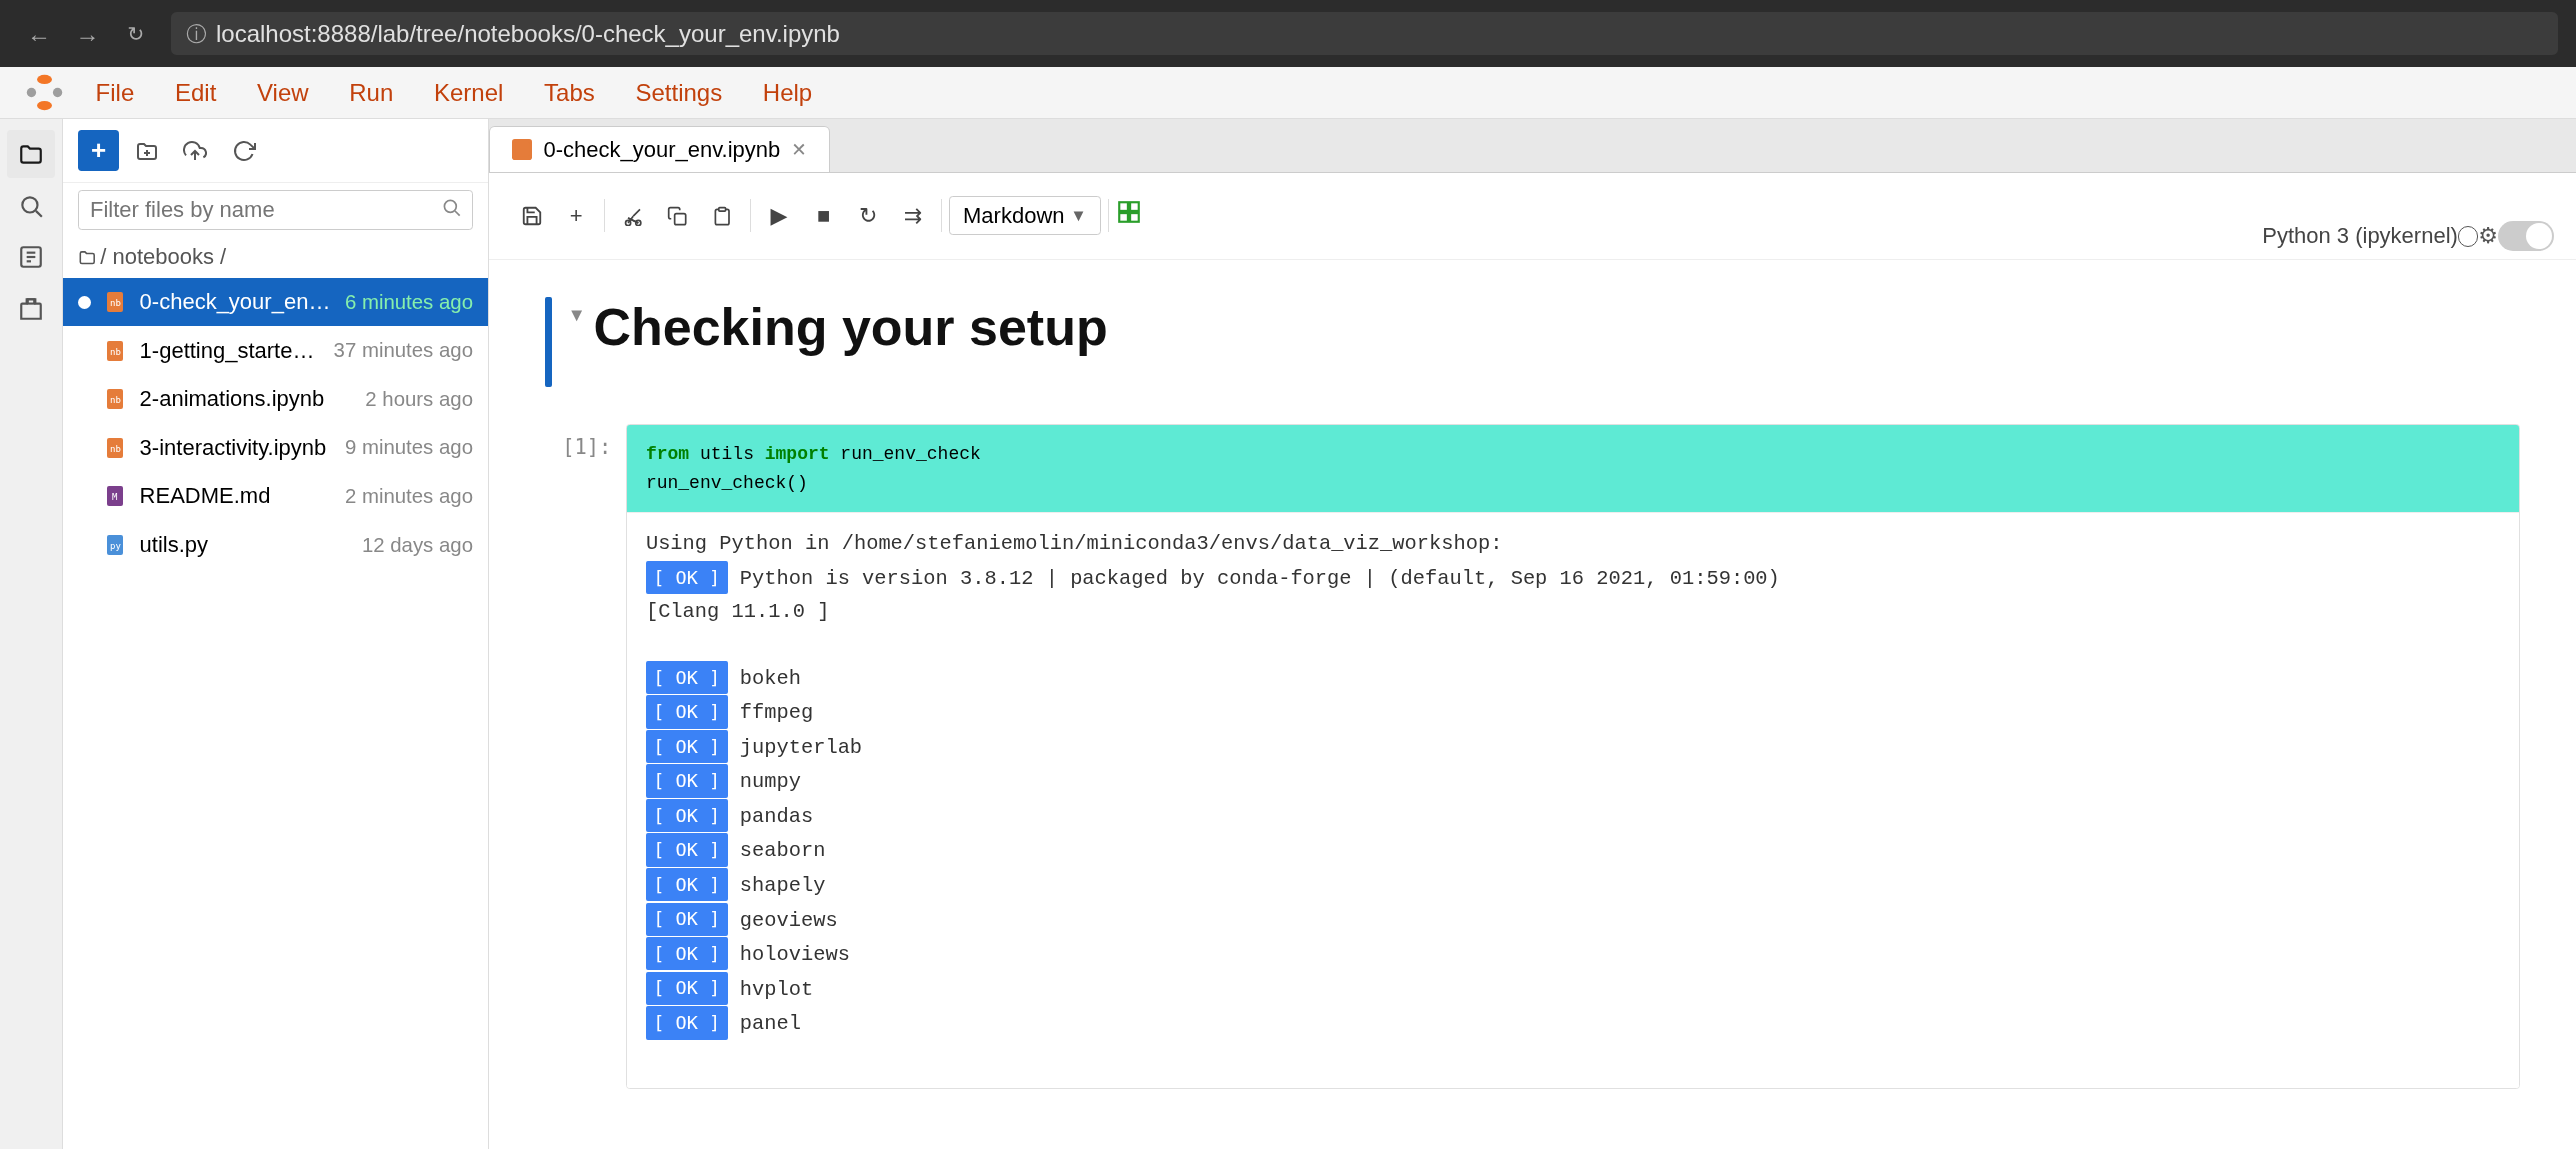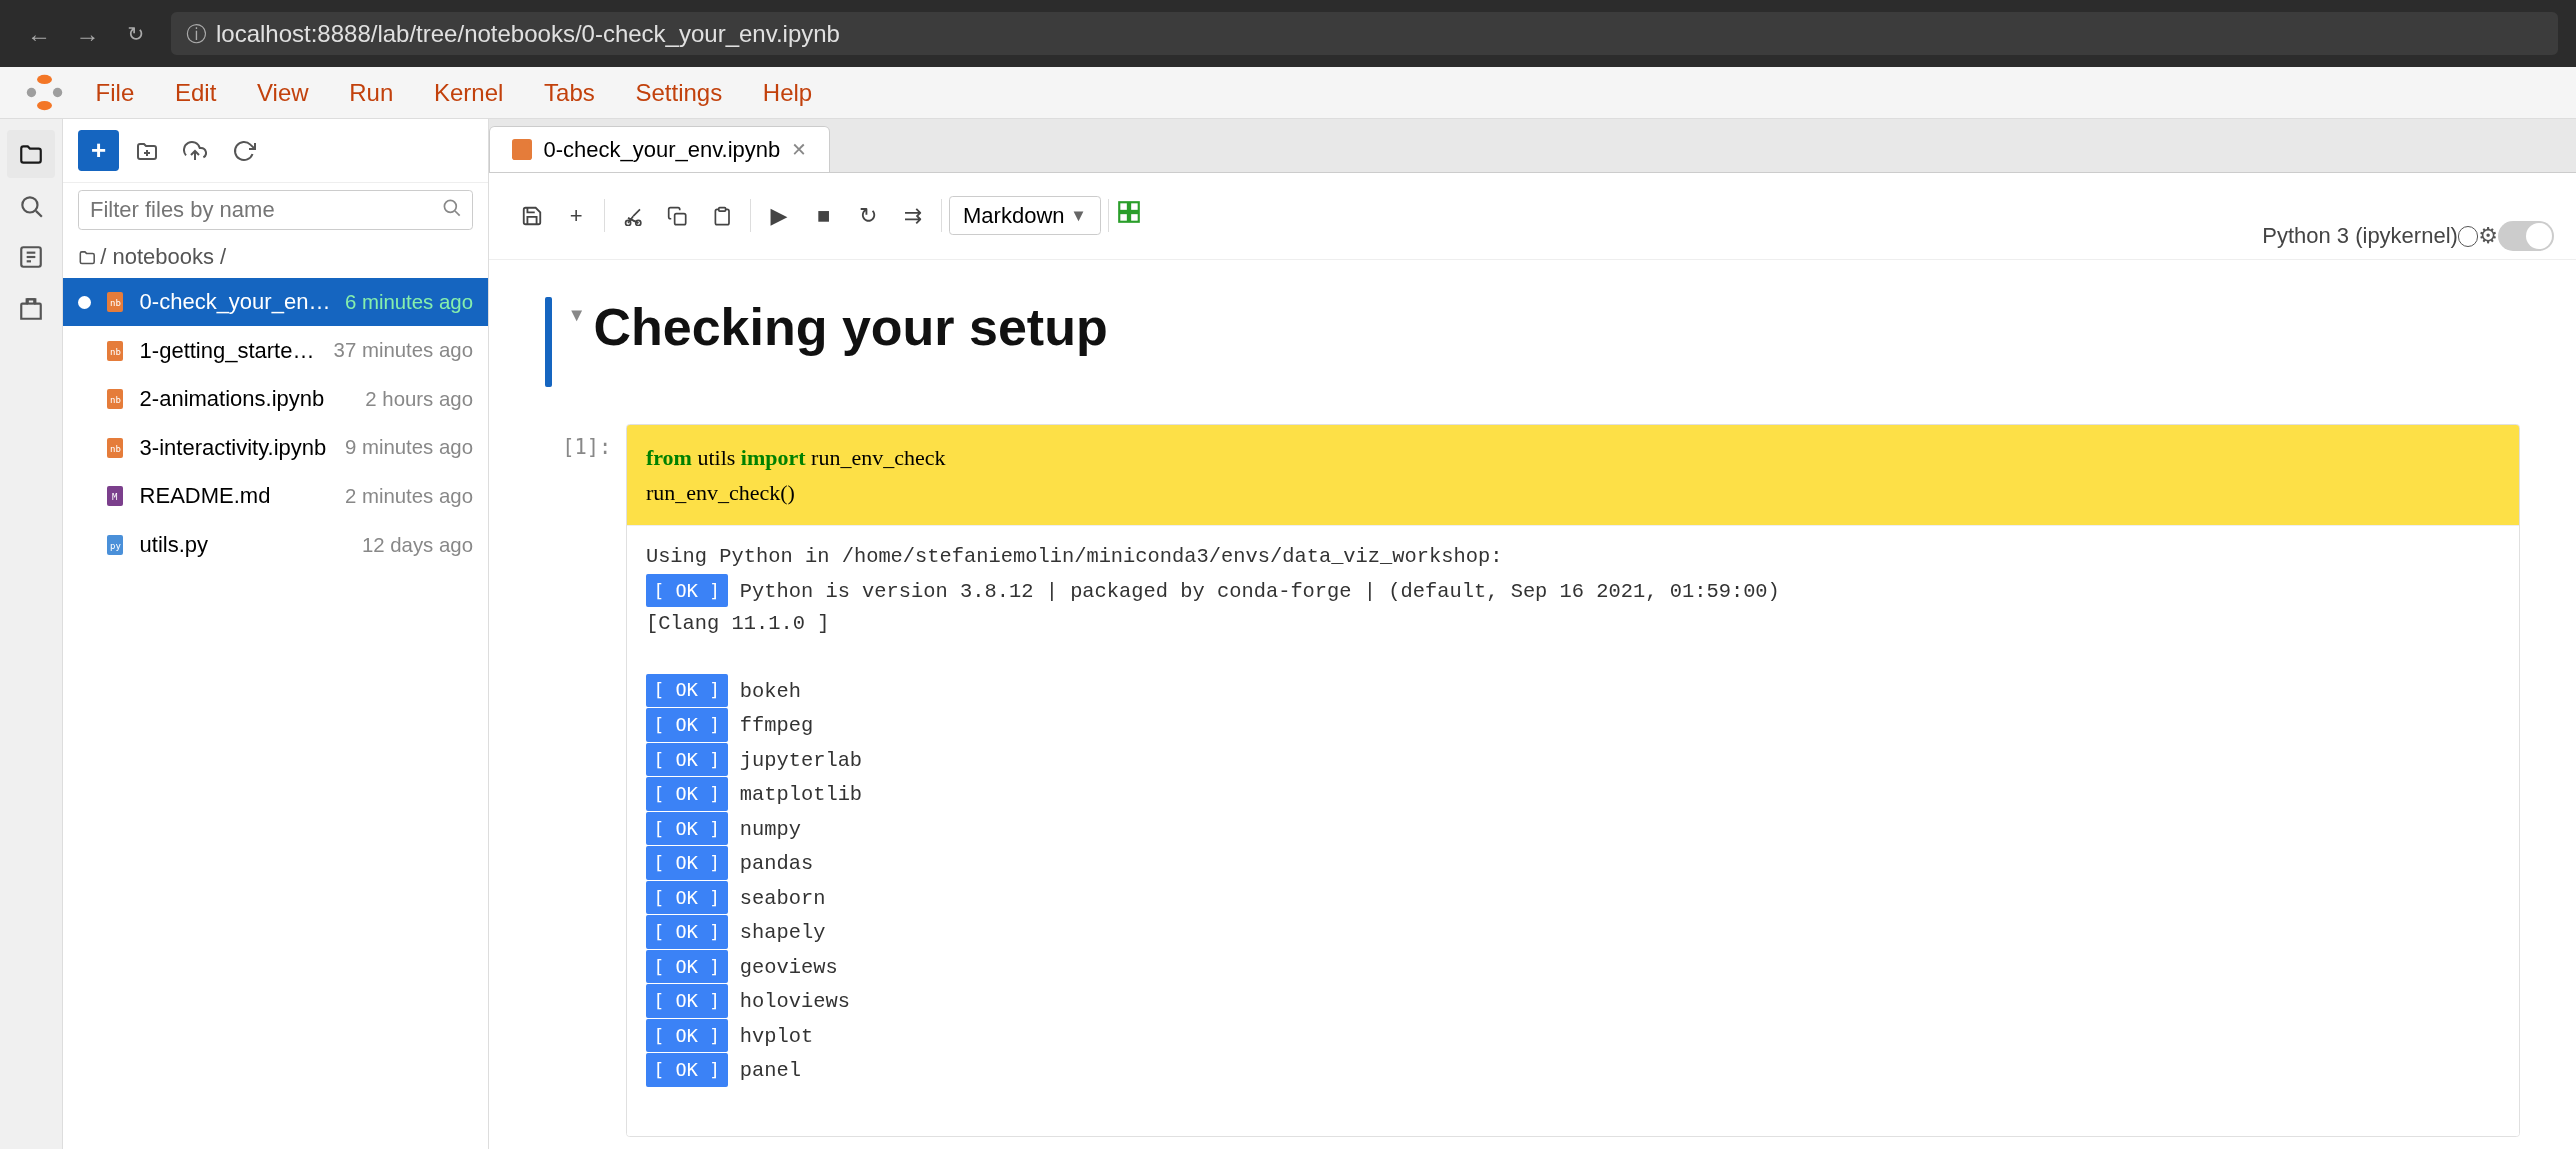--- a/index.html
+++ b/index.html
@@ -83,21 +83,21 @@
     .nb-toggle-knob { width: 26px; height: 26px; background: white; border-radius: 50%; position: absolute; top: 1.9px; right: 1.9px; }
 
     
     .nb-content { flex: 1; overflow-y: auto; padding: 37px 56px; background: #fff; }
     .nb-title { font-size: 52px; font-weight: bold; color: #111; margin-bottom: 30px; }
     .nb-subtitle { font-size: 26px; color: #333; margin-bottom: 44px; line-height: 1.5; }
 
     
     .nb-cell { display: flex; align-items: flex-start; margin-bottom: 22px; }
     .nb-cell-body { flex: 1; border: 0.9px solid #e0e0e0; border-radius: 3.7px; overflow: hidden; }
-    .nb-code { background: #fde047; padding: 15px 18.5px; font-family: Liberation Serif, serif; font-size: 22px; line-height: 1.6; }
+    .nb-code { background: #5eead4; padding: 15px 18.5px; font-family: Liberation Mono, monospace; font-size: 18px; line-height: 1.6; }
     .nb-output { padding: 15px 18.5px; font-family: 'Courier New', monospace; font-size: 20.4px; line-height: 1.6; color: #333; background: #fff; border-top: 0.9px solid #eee; }
 
     
     .kw-from { color: #008000; font-weight: bold; }
     .kw-import { color: #008000; font-weight: bold; }
 
     
     .ok-badge { display: inline-block; background: #3b82f6; color: white; padding: 1.9px 7.4px; font-size: 18.5px; font-family: monospace; border-radius: 1.9px; text-align: center; }
   </style>
 </head>
@@ -387,21 +387,20 @@
             <div>Using Python in /home/stefaniemolin/miniconda3/envs/data_viz_workshop:</div>
             <div>
               <span class="ok-badge">[ OK ]</span>
               <span> Python is version 3.8.12 | packaged by conda-forge | (default, Sep 16 2021, 01:59:00)</span>
             </div>
             <div>[Clang 11.1.0 ]</div>
             <br>
             <div><span class="ok-badge">[ OK ]</span> bokeh</div>
             <div><span class="ok-badge">[ OK ]</span> ffmpeg</div>
             <div><span class="ok-badge">[ OK ]</span> jupyterlab</div>
-            <div><span class="ok-badge">[ OK ]</span> matplotlib</div>
             <div><span class="ok-badge">[ OK ]</span> numpy</div>
             <div><span class="ok-badge">[ OK ]</span> pandas</div>
             <div><span class="ok-badge">[ OK ]</span> seaborn</div>
             <div><span class="ok-badge">[ OK ]</span> shapely</div>
             <div><span class="ok-badge">[ OK ]</span> geoviews</div>
             <div><span class="ok-badge">[ OK ]</span> holoviews</div>
             <div><span class="ok-badge">[ OK ]</span> hvplot</div>
             <div><span class="ok-badge">[ OK ]</span> panel</div>
             <br>
             

